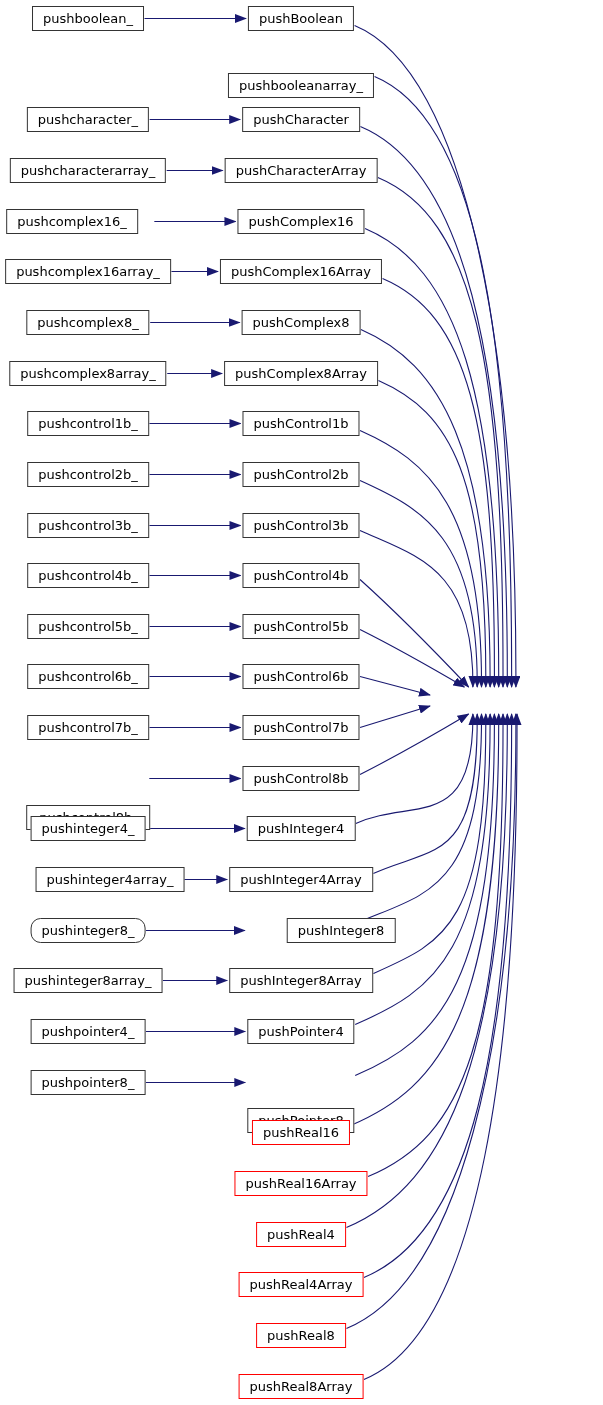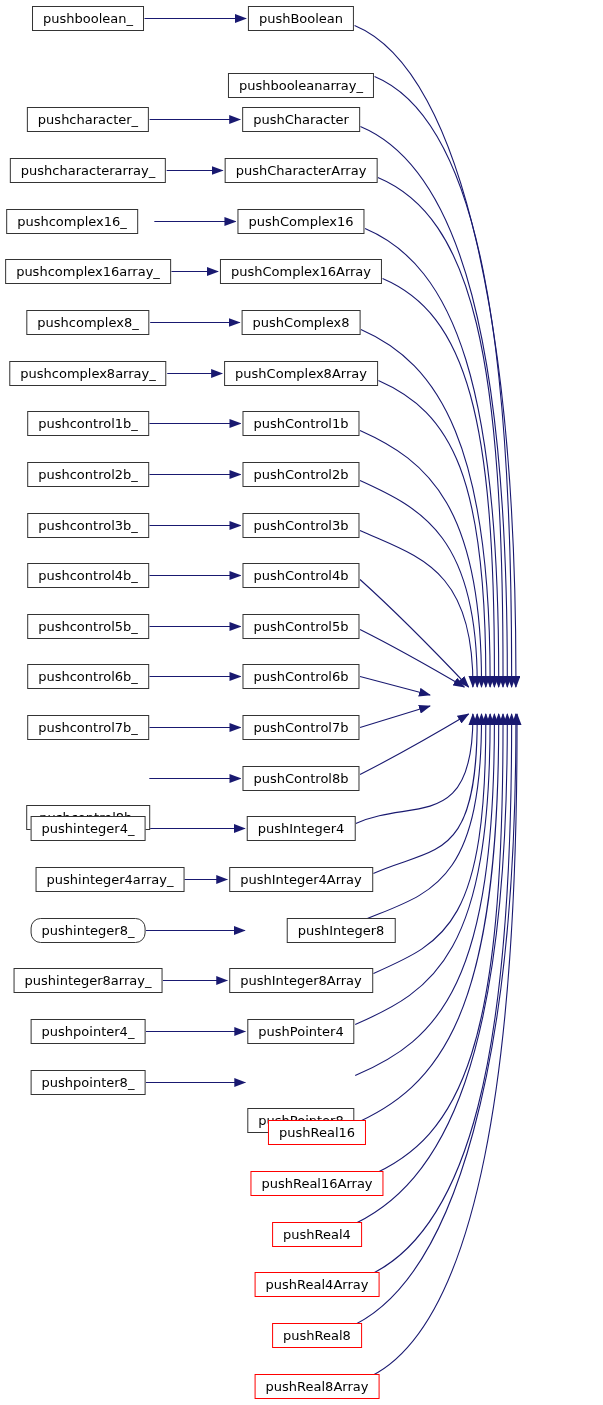--- a/index.html
+++ b/index.html
@@ -28,21 +28,21 @@
     height:25px;
     box-sizing:border-box;
     display:flex;align-items:center;justify-content:center;
     padding:0 10px;
     background:var(--node-fill);
     border:1.4px solid var(--border);
     white-space:nowrap;
     transform:translateX(-50%);
     line-height:1;
   }
-  .node.red{border:1.6px solid var(--red);margin-left:16px;}
+  .node.red{border:1.6px solid var(--red);}
   .node.target{
     background:var(--target-fill);
     border:1.8px solid var(--target-border);
     transform:none;
   }
   .edge{stroke:var(--edge);stroke-width:1.1;fill:none;}
 </style>
 </head>
 <body>
 

